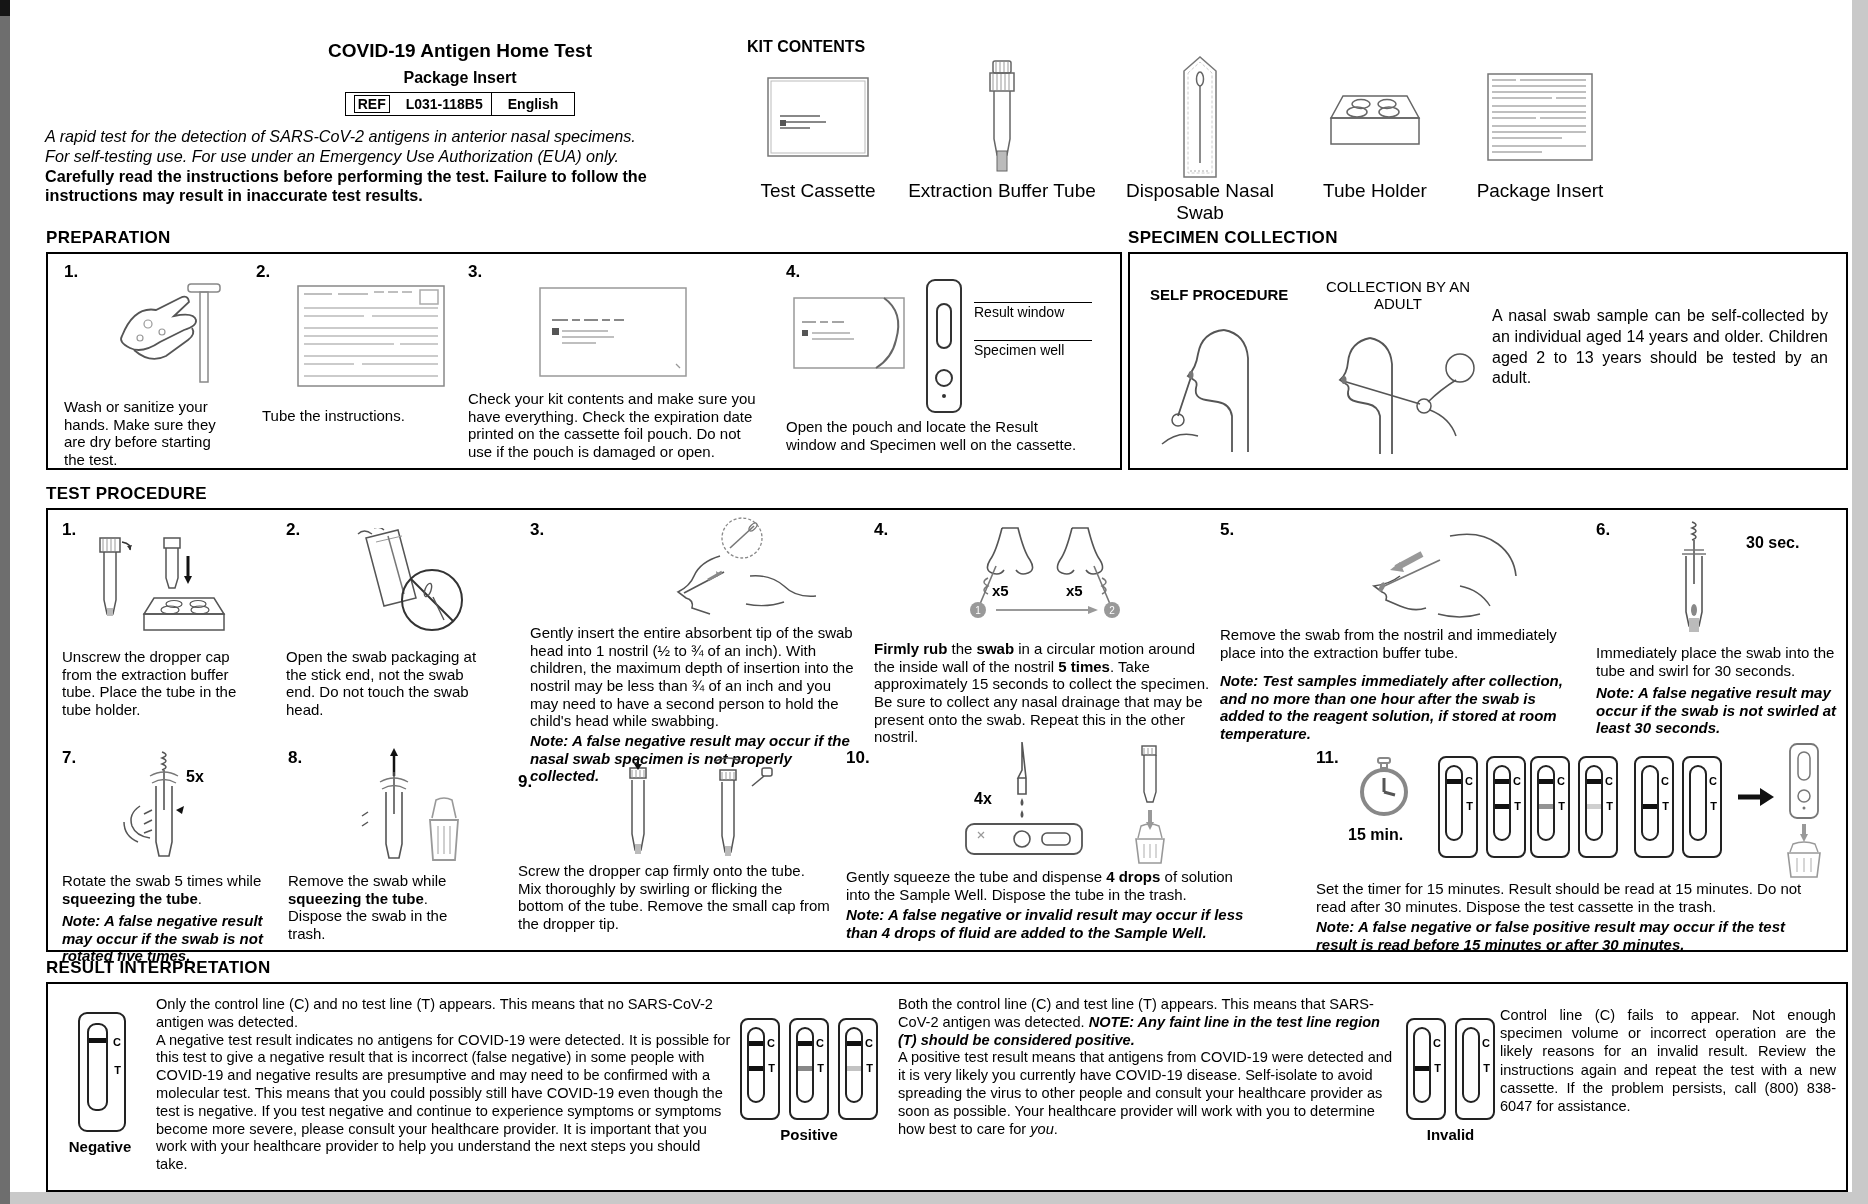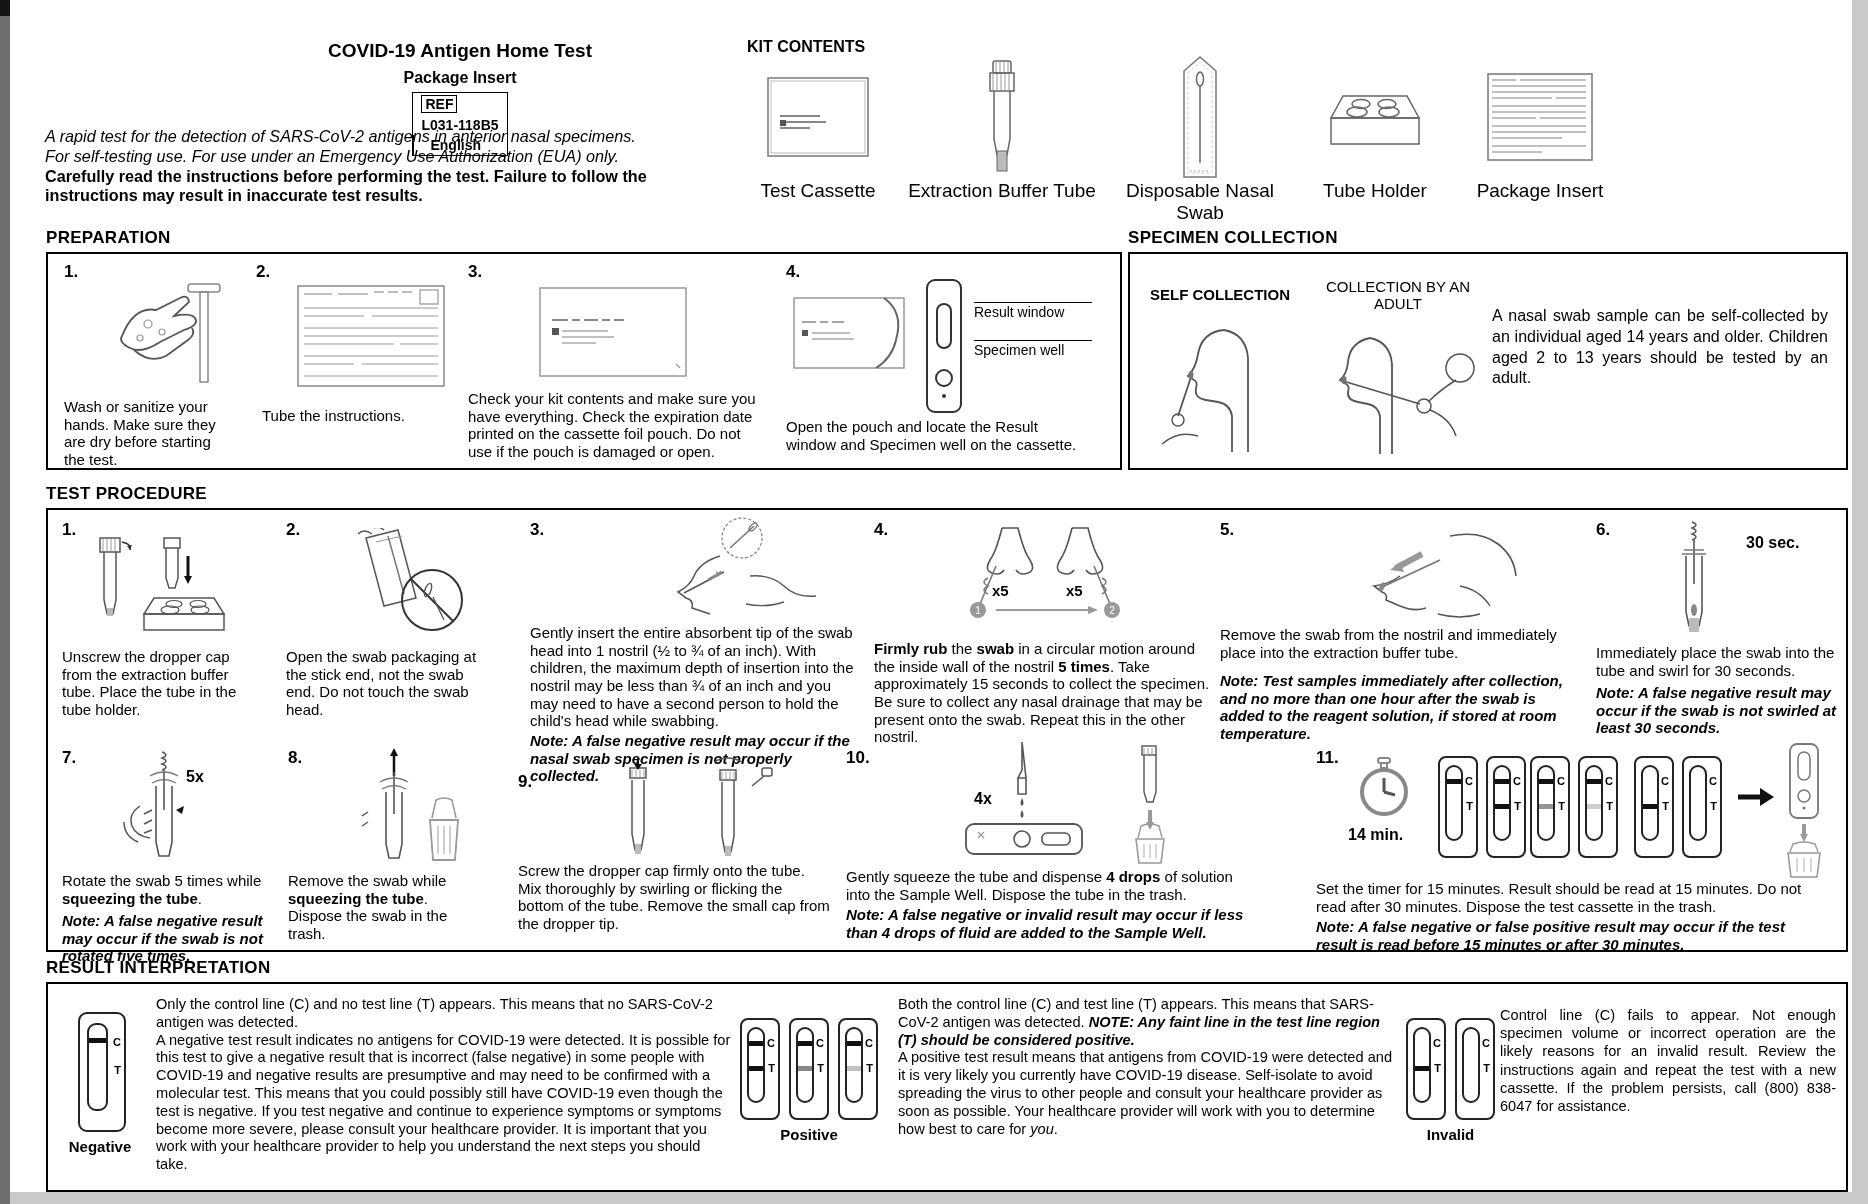--- a/index.html
+++ b/index.html
@@ -11,21 +11,21 @@
 
   
   .logo{position:absolute;left:40px;top:58px;white-space:nowrap;}
   .logo-dash{display:inline-block;width:30px;height:10px;background:#111;margin:0 -4px 9px 0;}
   .logo-flow{font-size:52px;font-weight:bold;letter-spacing:-2px;}
   .logo-flex{font-family:"DejaVu Serif","Liberation Serif",serif;font-style:italic;font-size:54px;letter-spacing:-2px;}
   .logo-tm{font-size:13px;font-weight:bold;vertical-align:28px;}
   .title-block{position:absolute;left:290px;top:40px;width:320px;text-align:center;}
   .doc-title{font-size:19px;font-weight:bold;}
   .doc-subtitle{font-size:16px;font-weight:bold;margin-top:7px;}
-  .ref-row{display:inline-flex;border:1px solid #000;margin-top:5px;font-size:14px;font-weight:bold;align-items:stretch;flex-direction:column;}
+  .ref-row{display:inline-flex;border:1px solid #000;margin-top:5px;font-size:14px;font-weight:bold;align-items:stretch;}
   .ref-cell{padding:2px 8px;display:flex;align-items:center;}
   .ref-box{border:1px solid #000;padding:0 3px;font-weight:bold;}
   .ref-val{border-left:none;}
   .ref-lang{border-left:1px solid #000;padding:2px 16px;}
   .intro{position:absolute;left:35px;top:127px;width:612px;font-size:16.2px;line-height:1.22;}
   .intro .it{font-style:italic;}
   .intro .bd{font-weight:bold;}
 
   
   .kit-heading{position:absolute;left:737px;top:38px;font-size:16px;font-weight:bold;}
@@ -222,21 +222,21 @@
         </svg>
       </div>
       <div class="callout" style="position:absolute;left:188px;top:40px;border-top:1.2px solid #000;padding-top:1px;width:118px">Result window</div>
       <div class="callout" style="position:absolute;left:188px;top:78px;border-top:1.2px solid #000;padding-top:1px;width:118px">Specimen well</div>
       <div class="cap" style="position:absolute;top:156px;left:0;width:300px">Open the pouch and locate the Result window and Specimen well on the cassette.</div>
     </div>
   </div>
 
   <div class="sec-heading" style="left:1118px;top:228px">SPECIMEN COLLECTION</div>
   <div class="sec-box" style="left:1118px;top:252px;width:716px;height:214px">
-    <div style="position:absolute;left:20px;top:32px;font-size:15px;font-weight:bold">SELF COLLECTION</div>
+    <div style="position:absolute;left:20px;top:32px;font-size:15px;font-weight:bold">SELF PROCEDURE</div>
     <div style="position:absolute;left:188px;top:24px;width:160px;text-align:center;font-size:15px;font-weight:normal">COLLECTION BY AN ADULT</div>
 
     <div class="fig" style="left:28px;top:70px">
       <svg width="110" height="130" viewBox="0 0 110 130">
         <path d="M66 6 Q44 8 40 30 Q38 44 30 52 L36 56 Q40 58 38 64 Q36 74 48 76 L60 78 Q72 80 74 92 L74 128" fill="none" stroke="#555" stroke-width="1.8"></path>
         <path d="M66 6 Q88 10 90 34 L90 128" fill="none" stroke="#555" stroke-width="1.8"></path>
         <line x1="33" y1="53" x2="20" y2="92" stroke="#555" stroke-width="1.8"></line>
         <ellipse cx="33" cy="51" rx="2.5" ry="4" fill="#777"></ellipse>
         <circle cx="20" cy="96" r="6" fill="none" stroke="#555" stroke-width="1.5"></circle>
         <path d="M4 120 Q20 106 40 112" fill="none" stroke="#555" stroke-width="1.5"></path>
@@ -467,21 +467,21 @@
 
       <div class="fig" style="left:36px;top:8px">
         <svg width="64" height="64" viewBox="0 0 64 64">
           <rect x="26" y="2" width="12" height="5" rx="2" fill="none" stroke="#888" stroke-width="2"></rect>
           <rect x="29" y="7" width="6" height="5" fill="none" stroke="#888" stroke-width="2"></rect>
           <circle cx="32" cy="36" r="22" fill="none" stroke="#888" stroke-width="4"></circle>
           <line x1="32" y1="36" x2="32" y2="22" stroke="#555" stroke-width="3"></line>
           <line x1="32" y1="36" x2="43" y2="39" stroke="#555" stroke-width="3"></line>
         </svg>
       </div>
-      <div class="annot" style="position:absolute;left:32px;top:78px;font-size:16px">14 min.</div>
+      <div class="annot" style="position:absolute;left:32px;top:78px;font-size:16px">15 min.</div>
 
       <div style="position:absolute;left:122px;top:8px;display:flex;align-items:flex-start">
         <div class="cassette small">
           <div class="cas-window">
               <div class="cas-line" style="top: 16%; opacity: 1;"></div>
             </div>
             <span class="cas-c">C</span>
             <span class="cas-t">T</span>
         </div>
         <div class="cassette small" style="margin-left:8px">

